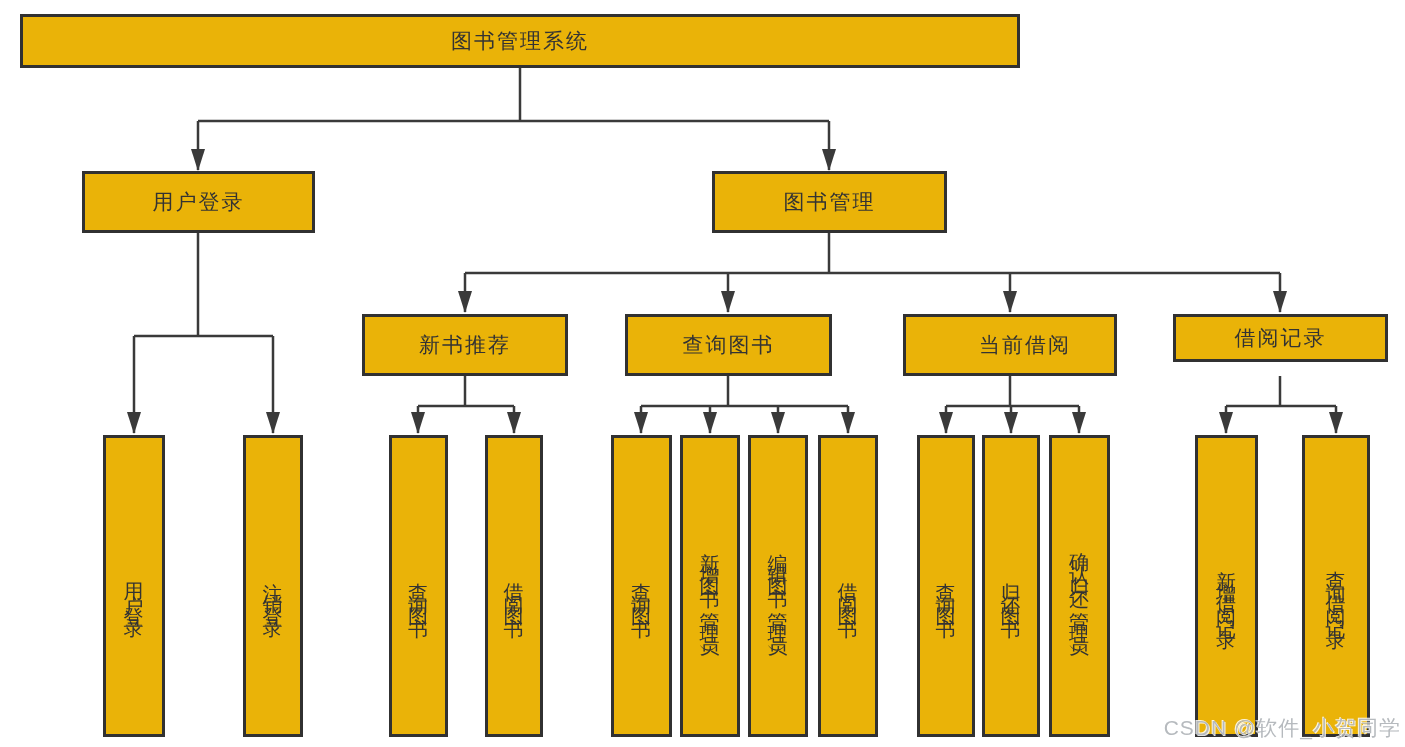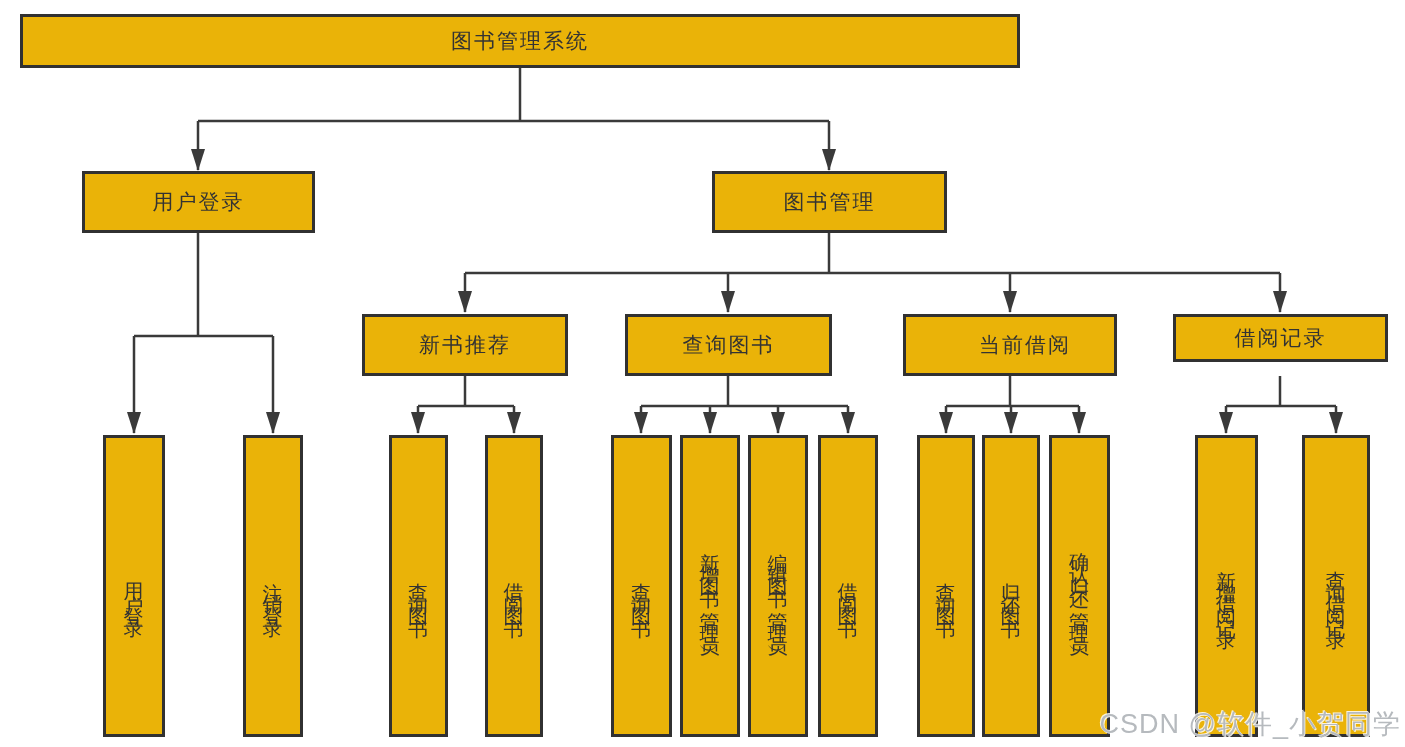--- a/index.html
+++ b/index.html
@@ -52,21 +52,21 @@
   #leaf-bw-borrow  {left:818px; width:60px;}
   #leaf-cur-query  {left:917px; width:58px;}
   #leaf-cur-return {left:982px; width:58px;}
   #leaf-cur-confirm{left:1049px;width:61px;}
   #leaf-rec-add    {left:1195px;width:63px;}
   #leaf-rec-query  {left:1302px;width:68px;}
   #watermark{
     position:absolute;
     right:4px;bottom:5px;
     z-index:3;
-    font-size:27px;
+    font-size:21px;
     color:#b6babe;
     letter-spacing:1px;
     text-shadow:1px 1px 0 rgba(255,255,255,.85), -1px -1px 0 rgba(255,255,255,.85);
     pointer-events:none;
   }
 </style>
 </head>
 <body>
 
 <div id="canvas">

